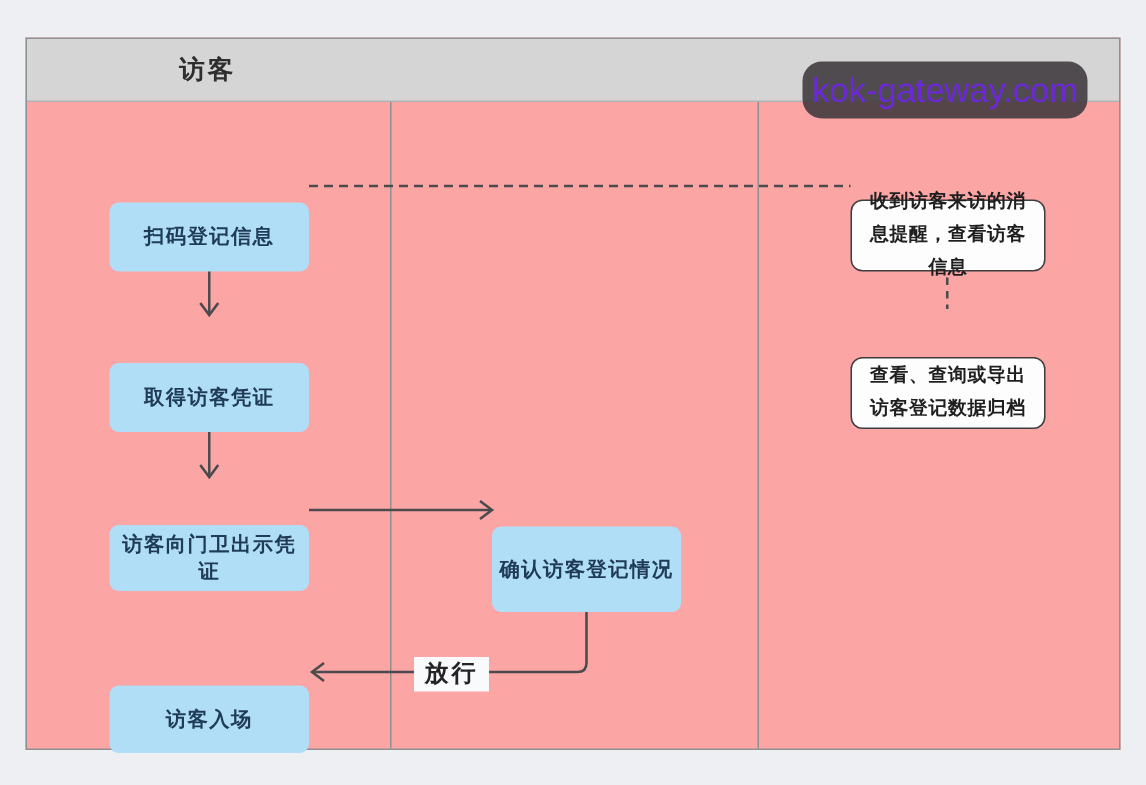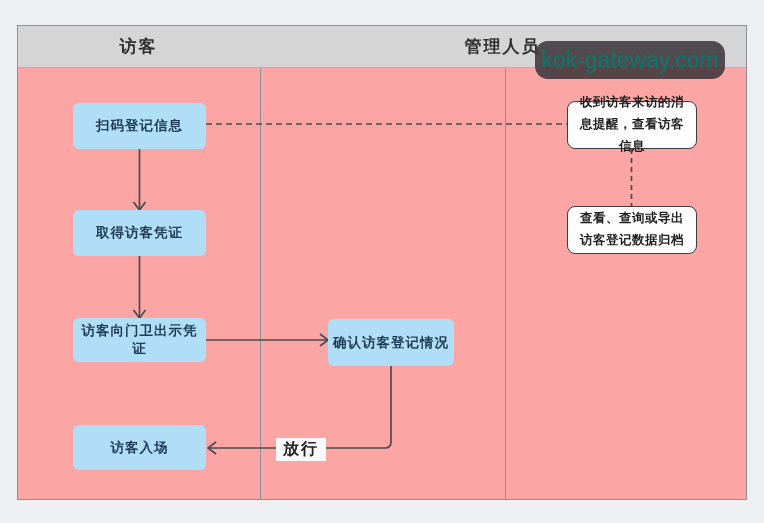--- a/index.html
+++ b/index.html
@@ -57,20 +57,21 @@
     pointer-events: none;
   }
   .node {
     position: absolute;
     box-sizing: border-box;
     display: flex;
     align-items: center;
     justify-content: center;
     text-align: center;
     font-weight: bold;
+    margin-top: 32px;
   }
   .node-blue {
     background: #b0def6;
     border-radius: 6px;
     color: #1f3b55;
     font-size: 13.5px;
     letter-spacing: 1px;
     padding: 2px;
   }
   .node-white {
@@ -80,21 +81,21 @@
     color: #1f1f1f;
     font-size: 12.5px;
     line-height: 1.75;
     padding: 3px 7px;
     letter-spacing: 0.5px;
   }
   .n-scan       { left: 55px;  top: 77px;  width: 133px; height: 46px; }
   .n-credential { left: 55px;  top: 184px; width: 133px; height: 46px; }
   .n-show       { left: 55px;  top: 292px; width: 133px; height: 44px; }
   .n-enter      { left: 55px;  top: 399px; width: 133px; height: 45px; text-align: right; }
-  .n-confirm    { left: 310px; top: 293px; width: 126px; height: 47px; }
+  .n-confirm    { left: 310px; top: 293px; width: 126px; height: 57px; }
   .n-notify     { left: 549px; top: 75px;  width: 130px; height: 48px; }
   .n-archive    { left: 549px; top: 180px; width: 130px; height: 48px; }
   .release-label {
     position: absolute;
     left: 258px;
     top: 412px;
     background: #f9fafc;
     padding: 1px 7px;
     font-size: 16px;
     font-weight: bold;
@@ -106,37 +107,36 @@
     left: 535px;
     top: 41px;
     width: 190px;
     height: 38px;
     background: rgba(62, 56, 59, 0.88);
     border-radius: 13px;
     display: flex;
     align-items: center;
     justify-content: center;
     font-size: 23px;
-    color: #0f766e;
+    color: #6d28d9;
     z-index: 5;
   }
 </style>
 </head>
 <body>
 
 <div class="screen">
 
   <div class="swimlane-table">
 
     <div class="divider d1"></div>
     <div class="divider d2"></div>
 
     <div class="lane-headers">
       <div class="lane-header lh-1">访客</div>
-      <div class="lane-header lh-3">管理人员</div>
     </div>
 
     <svg class="connectors" viewBox="0 0 727 472" xmlns="http://www.w3.org/2000/svg">
       <g stroke="#4b4b4d" stroke-width="1.7" fill="none">
 
         <line x1="121.5" y1="123" x2="121.5" y2="183"></line>
         <polyline points="115.5,176 121.5,184 127.5,176"></polyline>
 
         <line x1="121.5" y1="230" x2="121.5" y2="291"></line>
         <polyline points="115.5,284 121.5,292 127.5,284"></polyline>

